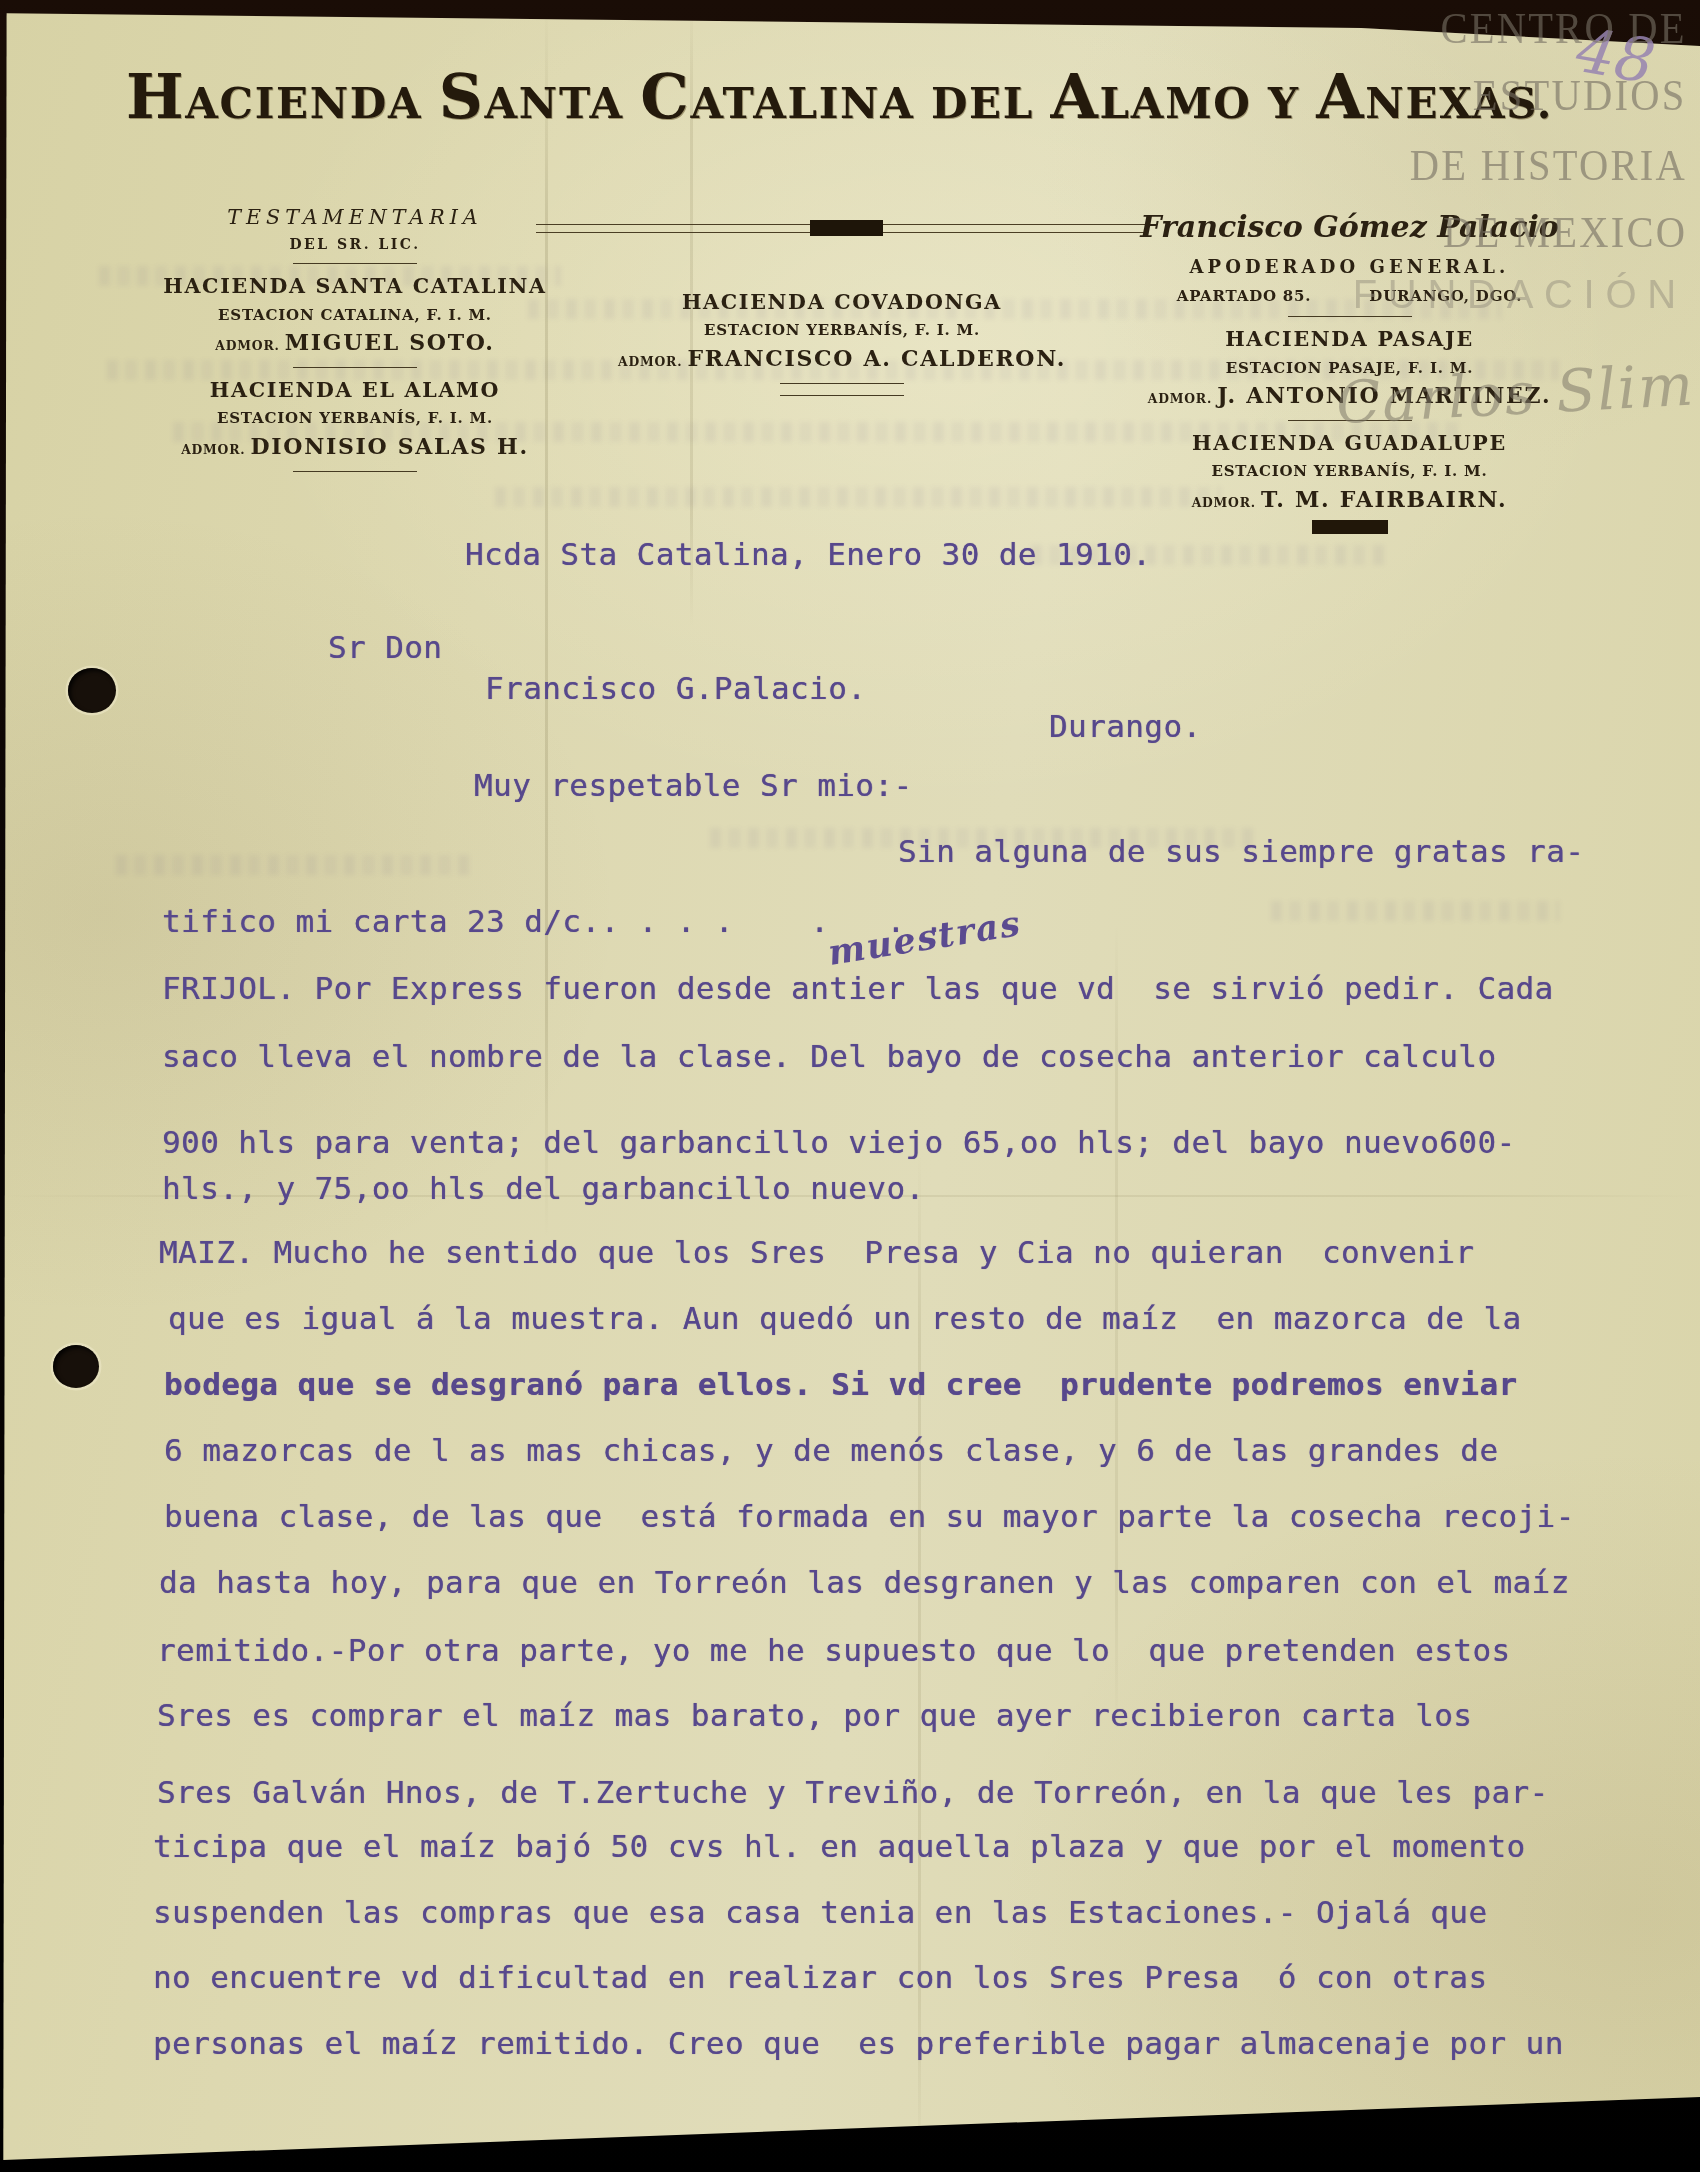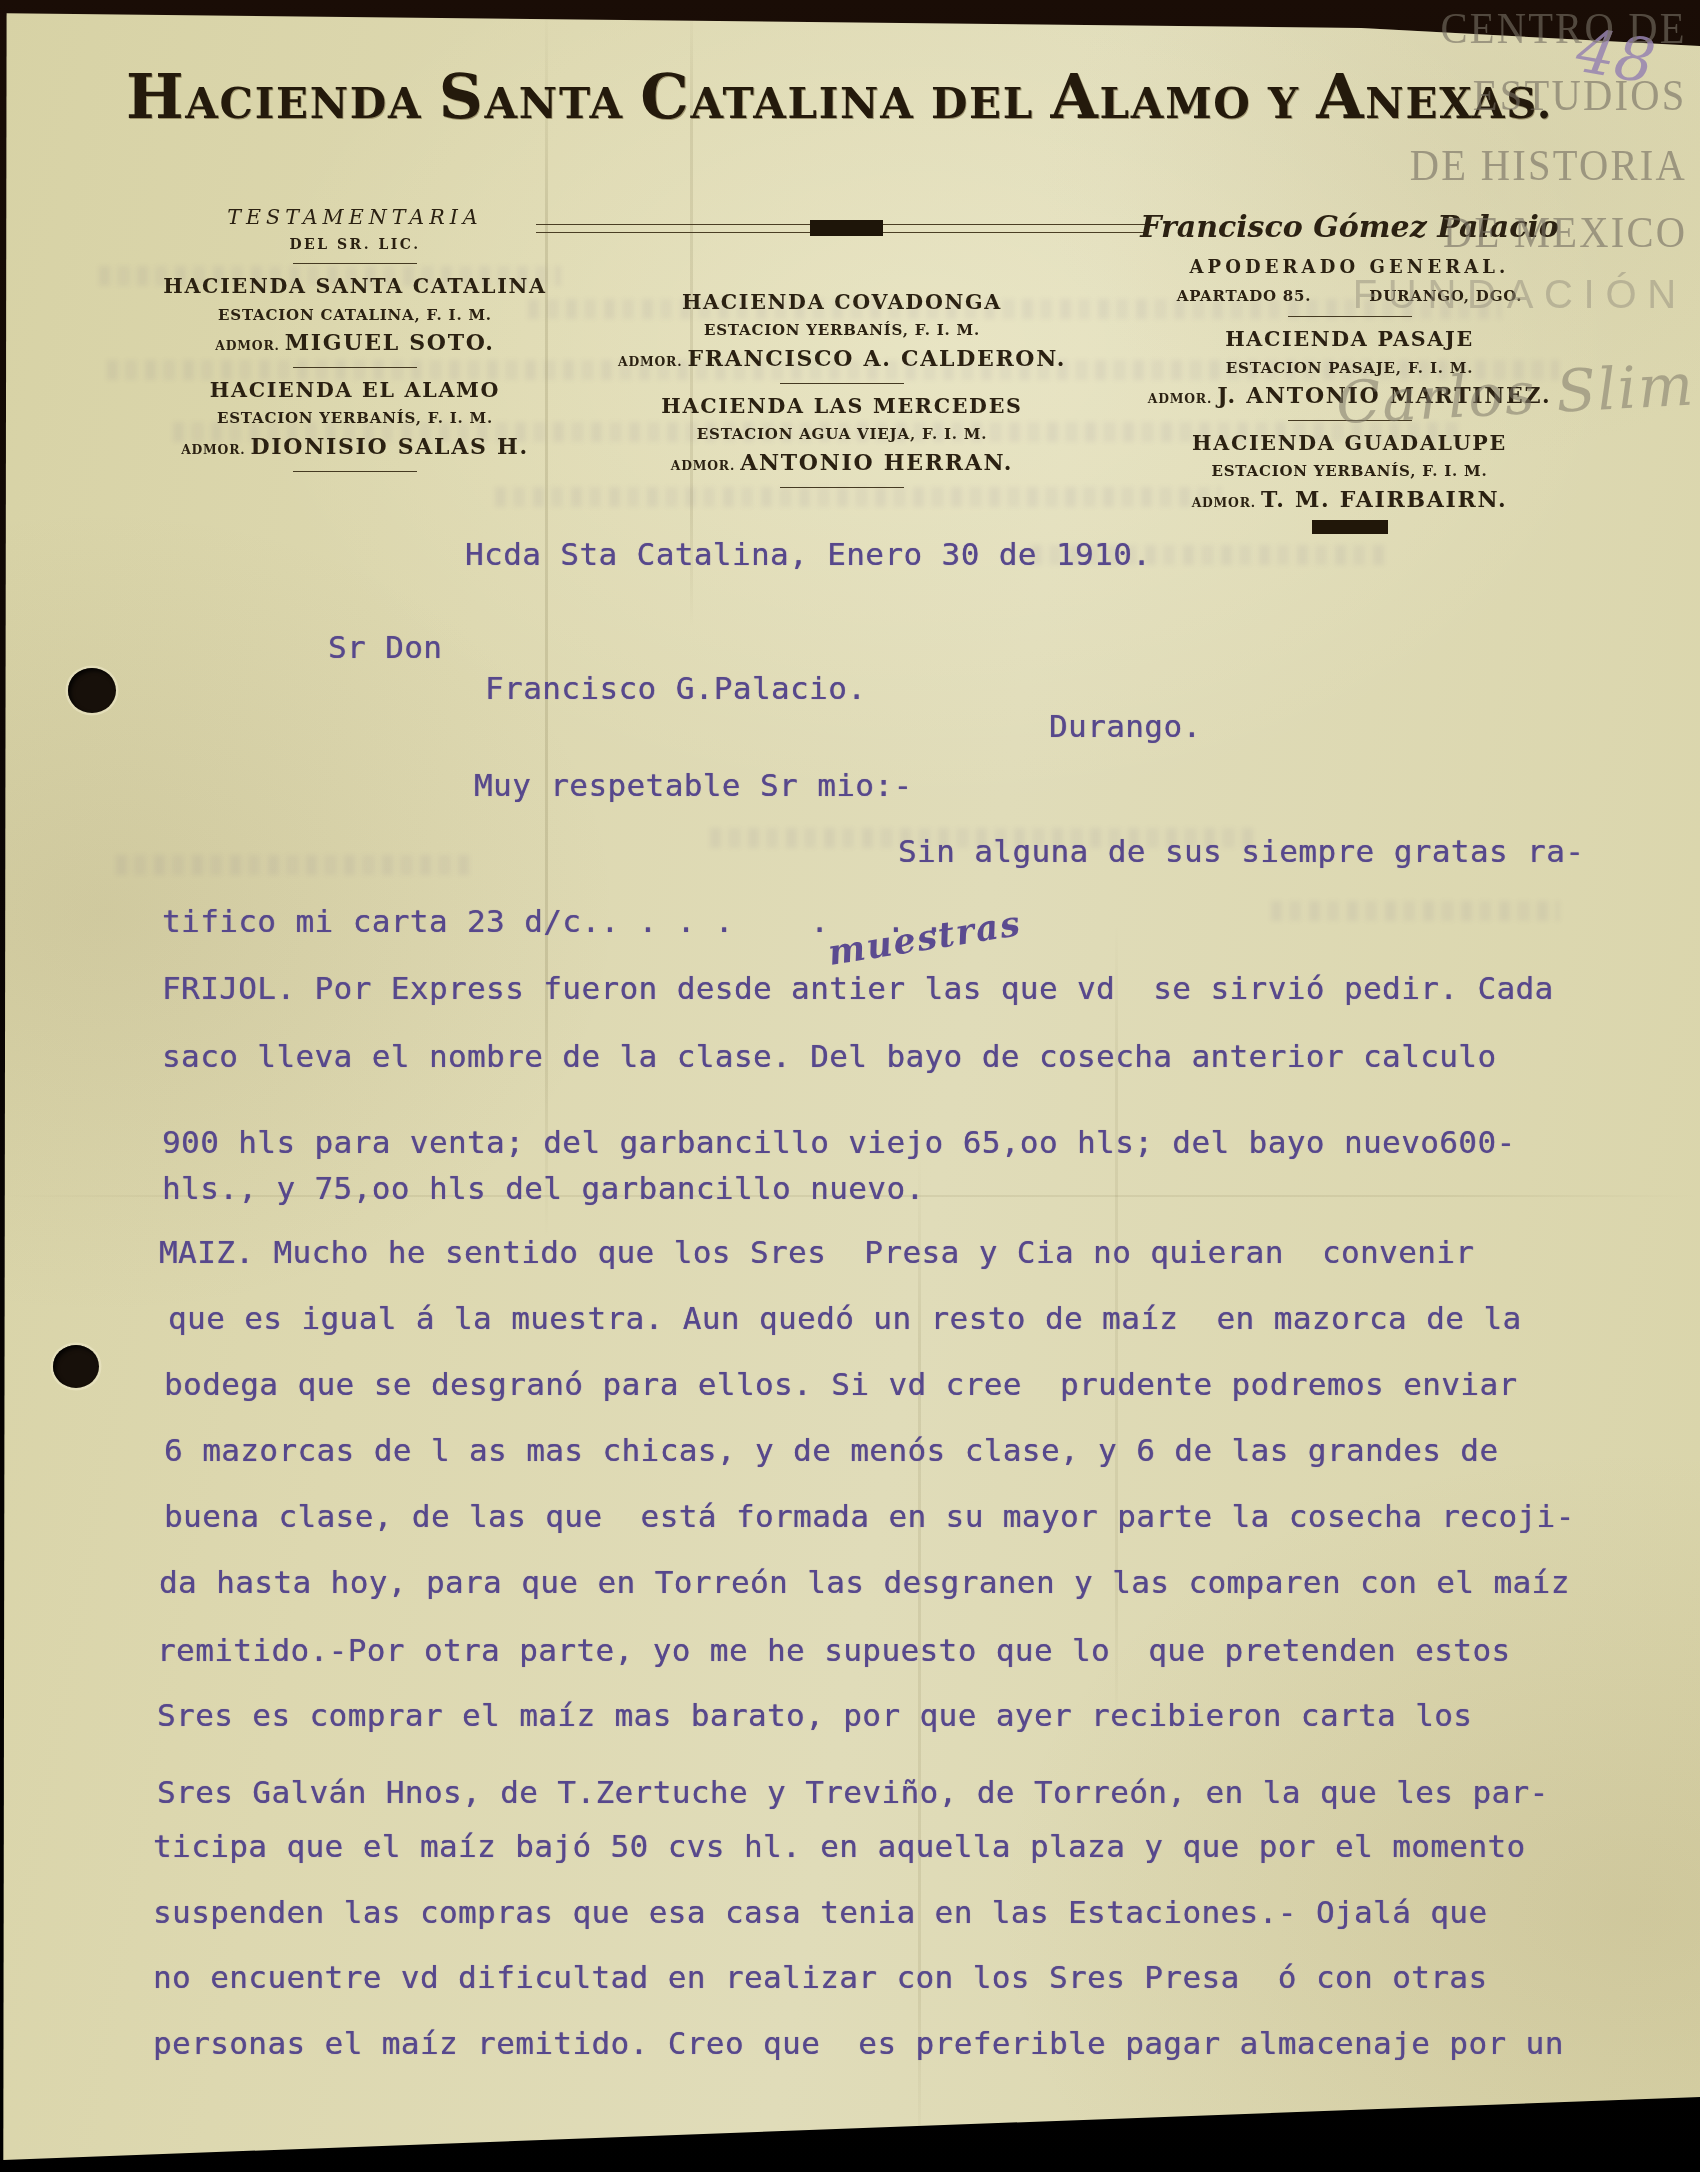--- a/index.html
+++ b/index.html
@@ -157,25 +157,20 @@
       </div>
       <div class="lh-rule"></div>
     </div>
   <div id="lh-center" class="lh-col">
       <div class="hac">
         <div class="hac-name">HACIENDA COVADONGA</div>
         <div class="hac-station">ESTACION YERBANÍS, F. I. M.</div>
         <div class="hac-admor"><span class="admor-label">ADMOR. </span><span class="admor-name">FRANCISCO A. CALDERON.</span></div>
       </div>
       <div class="lh-rule"></div>
-      <div class="hac">
-        <div class="hac-name">HACIENDA LAS MERCEDES</div>
-        <div class="hac-station">ESTACION AGUA VIEJA, F. I. M.</div>
-        <div class="hac-admor"><span class="admor-label">ADMOR. </span><span class="admor-name">ANTONIO HERRAN.</span></div>
-      </div>
       <div class="lh-rule"></div>
     </div>
 
   <div id="lh-right" class="lh-col">
     <div class="r-script">Francisco Gómez Palacio</div>
     <div class="r-title">APODERADO GENERAL.</div>
     <div class="r-apartado">
       <span>APARTADO 85.</span>
       <span>DURANGO, DGO.</span>
     </div>
@@ -203,21 +198,21 @@
       <div class="typed-line" style="left: 1049px; top: 708px;">Durango.</div>
       <div class="typed-line" style="left: 448px; top: 767px; margin-left: 26px;">Muy respetable Sr mio:-</div>
       <div class="typed-line" style="left: 898px; top: 833px;">Sin alguna de sus siempre gratas ra-</div>
       <div class="typed-line" style="left: 162px; top: 903px;">tifico mi carta 23 d/c.. . . .    .   . .</div>
       <div class="typed-line" style="left: 162px; top: 970px;">FRIJOL. Por Express fueron desde antier las que vd  se sirvió pedir. Cada</div>
       <div class="typed-line" style="left: 162px; top: 1038px;">saco lleva el nombre de la clase. Del bayo de cosecha anterior calculo</div>
       <div class="typed-line" style="left: 162px; top: 1124px;">900 hls para venta; del garbancillo viejo 65,oo hls; del bayo nuevo600-</div>
       <div class="typed-line" style="left: 162px; top: 1170px;">hls., y 75,oo hls del garbancillo nuevo.</div>
       <div class="typed-line" style="left: 159px; top: 1234px;">MAIZ. Mucho he sentido que los Sres  Presa y Cia no quieran  convenir</div>
       <div class="typed-line" style="left: 168px; top: 1300px;">que es igual á la muestra. Aun quedó un resto de maíz  en mazorca de la</div>
-      <div class="typed-line" style="left: 164px; top: 1366px;">bodega que se desgranó para ellos. Si vd cree  prudente podremos enviar</div>
+      <div class="typed-line" style="left: 164px; top: 1366px; font-weight: bold;">bodega que se desgranó para ellos. Si vd cree  prudente podremos enviar</div>
       <div class="typed-line" style="left: 164px; top: 1432px;">6 mazorcas de l as mas chicas, y de menós clase, y 6 de las grandes de</div>
       <div class="typed-line" style="left: 164px; top: 1498px;">buena clase, de las que  está formada en su mayor parte la cosecha recoji-</div>
       <div class="typed-line" style="left: 159px; top: 1564px;">da hasta hoy, para que en Torreón las desgranen y las comparen con el maíz</div>
       <div class="typed-line" style="left: 157px; top: 1632px;">remitido.-Por otra parte, yo me he supuesto que lo  que pretenden estos</div>
       <div class="typed-line" style="left: 157px; top: 1697px;">Sres es comprar el maíz mas barato, por que ayer recibieron carta los</div>
       <div class="typed-line" style="left: 157px; top: 1761px; margin-top: 13px;">Sres Galván Hnos, de T.Zertuche y Treviño, de Torreón, en la que les par-</div>
       <div class="typed-line" style="left: 153px; top: 1828px;">ticipa que el maíz bajó 50 cvs hl. en aquella plaza y que por el momento</div>
       <div class="typed-line" style="left: 153px; top: 1894px;">suspenden las compras que esa casa tenia en las Estaciones.- Ojalá que</div>
       <div class="typed-line" style="left: 153px; top: 1959px;">no encuentre vd dificultad en realizar con los Sres Presa  ó con otras</div>
       <div class="typed-line" style="left: 153px; top: 2025px;">personas el maíz remitido. Creo que  es preferible pagar almacenaje por un</div>

